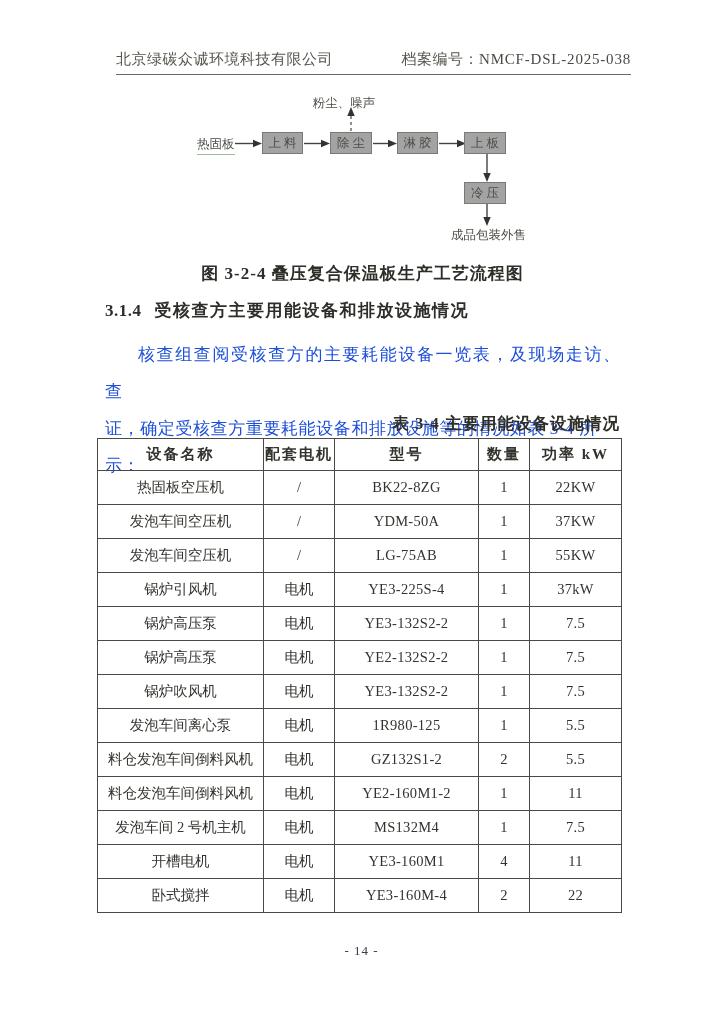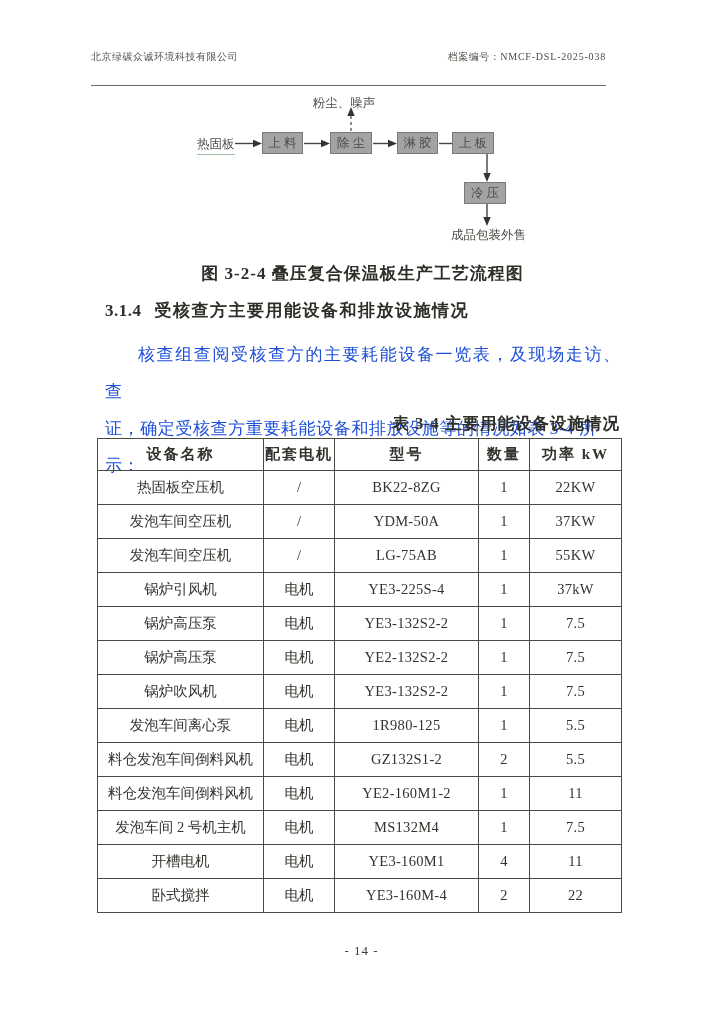--- a/index.html
+++ b/index.html
@@ -7,44 +7,44 @@
     position:relative;
     width:723px;height:1024px;
     margin:0 auto;
     background:#ffffff;
     font-family:"Liberation Serif","DejaVu Serif",serif;
     color:#3b3b35;
     overflow:hidden;
   }
   
   .header{
-    position:absolute;left:91px;top:50px;width:515px;
+    position:absolute;left:116px;top:50px;width:515px;
     display:flex;justify-content:space-between;align-items:baseline;
-    padding-bottom:21px;border-bottom:1px solid #6b6b64;
-    font-size:10px;color:#55554e;letter-spacing:0.5px;
+    padding-bottom:5px;border-bottom:1px solid #6b6b64;
+    font-size:15px;color:#55554e;letter-spacing:0.5px;
   }
   .hdr-right .num{margin-left:0;letter-spacing:0.8px;color:#4a4a44;}
   
   .flowchart{position:absolute;left:0;top:90px;width:723px;height:160px;}
   .flowchart svg{position:absolute;left:0;top:0;}
   .flow-box{
     position:absolute;box-sizing:border-box;
     border:1px solid #7a7a74;background:#a3a3a3;
     font-size:12.5px;color:#4c4c46;
     display:flex;align-items:center;justify-content:center;
     white-space:nowrap;
   }
   .flow-label{position:absolute;font-size:12.5px;color:#4c4c46;white-space:nowrap;}
   .lbl-emission{left:301px;top:5px;width:86px;text-align:center;}
   .lbl-input{left:197px;top:46px;border-bottom:1px solid #9cbd9c;padding-bottom:1px;}
   .lbl-output{left:451px;top:137px;font-size:12.5px;}
   .b0{left:262px;top:42px;width:41px;height:22px;}
   .b1{left:330px;top:42px;width:42px;height:22px;}
   .b2{left:397px;top:42px;width:41px;height:22px;}
-  .b3{left:452px;top:42px;width:42px;height:22px;}
+  .b3{left:464px;top:42px;width:42px;height:22px;}
   .b4{left:464px;top:92px;width:42px;height:22px;}
   
   .fig-caption{
     position:absolute;left:105px;top:262px;width:515px;
     text-align:center;font-weight:700;font-size:17px;color:#2e2e29;
     letter-spacing:1px;
   }
   .section-heading{
     position:absolute;left:105px;top:299px;width:515px;
     font-weight:700;font-size:17px;color:#2e2e29;letter-spacing:1.5px;

